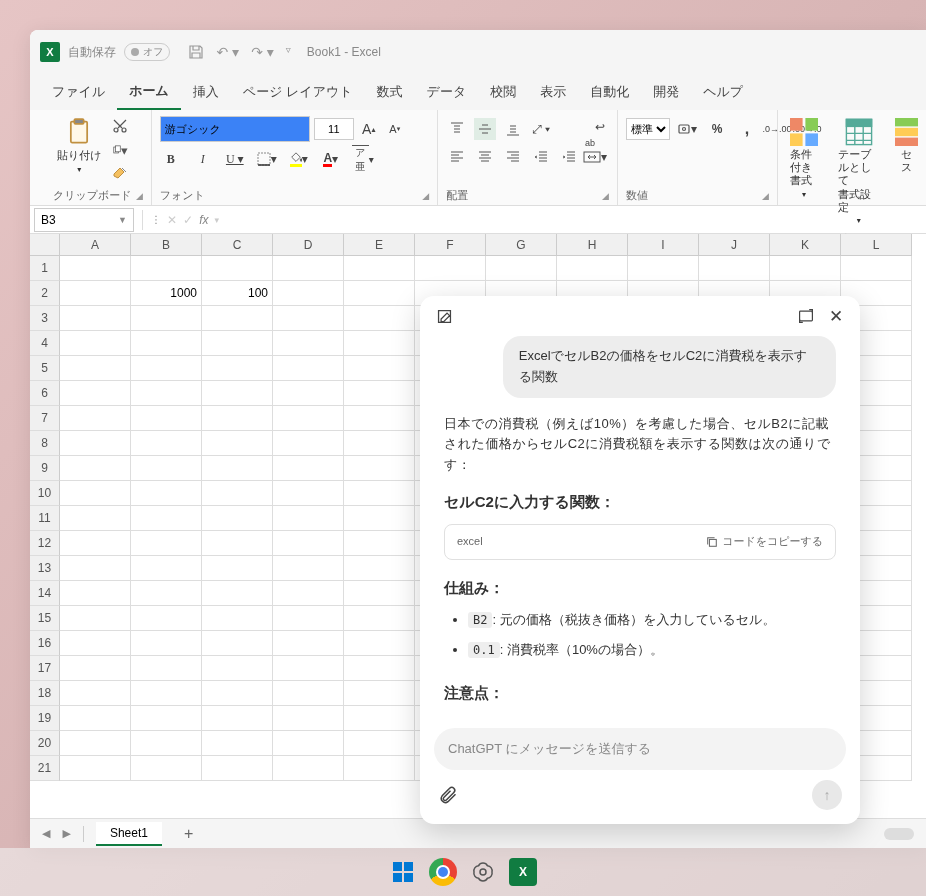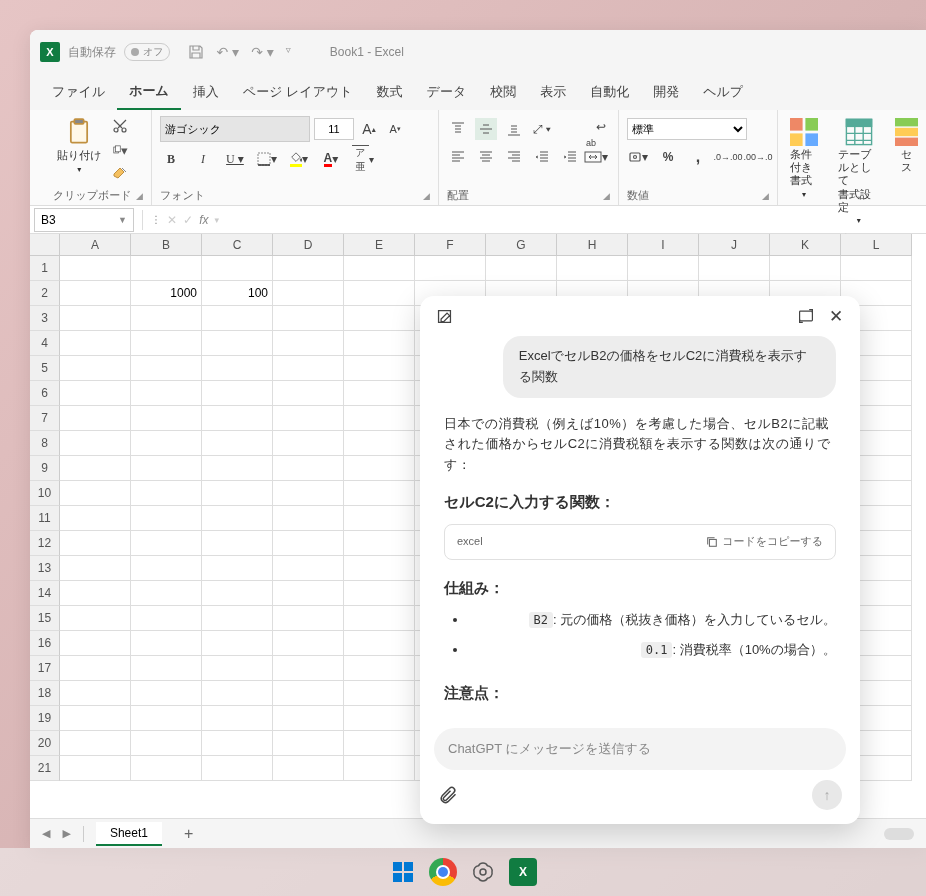--- a/index.html
+++ b/index.html
@@ -23,21 +23,21 @@
       padding: 0 10px;
       gap: 8px;
       color: #888;
       font-size: 12px;
     }
     .excel-icon { width: 20px; height: 20px; background: #107c41; display: inline-flex; align-items: center; justify-content: center; color: #fff; font-size: 11px; font-weight: bold; border-radius: 2px; }
     .autosave-toggle { display: flex; align-items: center; gap: 4px; border: 1px solid #ccc; border-radius: 10px; padding: 1px 6px; font-size: 10px; }
     .toggle-circle { width: 8px; height: 8px; border-radius: 50%; background: #aaa; }
     .qat { display: flex; gap: 12px; margin-left: 10px; color: #999; }
     .qat-icon { font-size: 14px; }
-    .doc-title { margin-left: 31px; }
+    .doc-title { margin-left: 8px; }
     .search-box { margin-left: auto; margin-right: 20px; width: 370px; height: 28px; border: 1px solid #ccc; border-radius: 4px; display: flex; align-items: center; padding: 0 10px; gap: 8px; color: #888; font-size: 12px; background:#fafafa;}
     .search-icon { font-size: 13px; }
     
     
     .tabs { height: 36px; display: flex; align-items: center; padding: 0 10px; gap: 0; font-size: 13px; color: #444; background: #f5f5f5;}
     .tab { padding: 8px 12px; cursor: pointer; }
     .tab.active { border-bottom: 2px solid #107c41; font-weight: 600; }
     
     
     .ribbon { height: 96px; background: #fafafa; border-bottom: 1px solid #ddd; display: flex; }
@@ -50,21 +50,21 @@
       position: relative;
     }
     .group-body { flex: 1; display: flex; align-items: flex-start; gap: 6px; }
     .group-label { text-align: center; font-size: 11px; color: #666; padding: 2px 0; display:flex; align-items:center; justify-content:center; gap:4px;}
     .group-label .launcher { font-size:9px; color:#999; margin-left:auto;}
     .group-row { display: flex; flex-direction: column; gap: 4px; }
     .btn-large { display: flex; flex-direction: column; align-items: center; gap: 2px; font-size: 11px; color: #333; padding: 4px; }
     .btn-large svg, .btn-large .icon-big { width: 28px; height: 28px; }
     .icon-small { width: 16px; height: 16px; display: inline-flex; align-items: center; justify-content: center; font-size: 13px; color: #555; }
     .small-row { display: flex; gap: 4px; align-items: center; }
-    .font-select { width: 150px; height: 22px; border: 1px solid #ccc; font-size: 11px; padding: 12px 4px; background:#e5e5e5;}
+    .font-select { width: 150px; height: 22px; border: 1px solid #ccc; font-size: 11px; padding: 12px 4px; background:#3b82f6;}
     .size-select { width: 40px; height: 22px; border: 1px solid #ccc; font-size: 11px; padding: 0 4px; text-align:center; background:#fff;}
     .mini-btn { width: 22px; height: 22px; display: flex; align-items: center; justify-content: center; font-size: 12px; color: #444; border:none; background:none;}
     .mini-btn.bold { font-weight: bold; font-family: serif;}
     .mini-btn.italic { font-style: italic; font-family: serif;}
     .mini-btn.under { text-decoration: underline; font-family: serif;}
     .color-under { border-bottom: 3px solid; padding-bottom:0; line-height:1;}
     .number-select { width: 120px; height: 22px; border: 1px solid #ccc; font-size: 11px; background:#fff;}
     .styles-grid { width:20px; height:20px;}
     
     
@@ -111,21 +111,21 @@
     .chat-body { flex: 1; overflow-y: auto; padding: 0 24px 10px 24px; font-size: 14px; color: #333; line-height: 1.6; }
     .chat-body::-webkit-scrollbar{width:6px;} .chat-body::-webkit-scrollbar-thumb{background:#ccc; border-radius:3px;}
     .user-msg { background: #ededed; border-radius: 18px; padding: 10px 16px; margin-left: auto; margin-bottom: 16px; width: fit-content; max-width: 85%; font-size: 13px;}
     .response p { margin-bottom: 12px; font-size:13px; letter-spacing:0.5px;}
     .response h3 { font-size: 15px; font-weight: bold; margin: 14px 0 10px 0; }
     .code-block { border: 1px solid #e0e0e0; border-radius: 8px; margin: 10px 0 16px 0; overflow:hidden;}
     .code-header { display: flex; justify-content: space-between; align-items: center; padding: 8px 12px; font-size: 11px; color: #666; }
     .copy-btn { display: flex; align-items: center; gap: 4px; font-size: 11px; color: #666; }
     .code-content { padding: 10px 12px; font-family: monospace; font-size: 12px; }
     .code-content .hl { background: #d4d4f5; padding: 1px 3px;}
-    .response ul { list-style: disc; padding-left: 24px; margin-bottom:20px;text-align:right;}
+    .response ul { list-style: disc; padding-left: 24px; margin-bottom:20px;}
     .response li { margin-bottom: 10px; font-size:13px;}
     .response code.inline { background: #eee; padding: 1px 5px; border-radius: 3px; font-family: monospace; font-size: 12px; }
     .chat-input-area { padding: 0 14px 14px 14px; }
     .chat-input { background: #f3f3f3; border-radius: 22px; padding: 12px 14px; color: #888; font-size: 13px; margin-bottom:10px; }
     .chat-input-footer { display: flex; align-items: center; padding: 0 4px; }
     .attach-icon { font-size: 18px; color: #444; }
     .send-btn { margin-left: auto; width: 30px; height: 30px; border-radius: 50%; background: #e8e8e8; display: flex; align-items: center; justify-content: center; color: #aaa; font-size: 14px;}
     
     
     .taskbar { position: absolute; bottom: 0; left: 0; right: 0; height: 48px; background: rgba(240,240,240,0.6); display: flex; align-items: center; justify-content: center; gap: 12px; }
@@ -305,21 +305,21 @@
               <path d="M5 6h8M5 6l2-2M5 6l2 2M13 6l-2-2M13 6l-2 2"></path>
             </svg> ▾</button>
       </div>
       <div class="group-label">
           <span>配置</span>
           <span class="launcher">◢</span>
         </div>
     </div>
 
     <div class="ribbon-group" style="width:160px;">
-      <div class="group-body" style="flex-direction:column; gap:6px; padding-top:4px;">
+      <div class="group-body" style="flex-direction:row; gap:6px; padding-top:4px;">
         <select class="number-select"><option>標準</option></select>
         <div class="small-row" style="gap:8px;">
           <button class="mini-btn"><svg width="14" height="14" viewBox="0 0 14 14" fill="none" stroke="#555" stroke-width="1.2">
                 <rect x="2" y="3" width="10" height="8" rx="1"></rect>
                 <circle cx="7" cy="7" r="1.5"></circle>
               </svg> ▾</button>
           <button class="mini-btn" style="font-weight:bold;">%</button>
           <button class="mini-btn" style="font-weight:bold; font-size:16px;">,</button>
           <button class="mini-btn" style="font-size:9px;">.0→.00</button>
           <button class="mini-btn" style="font-size:9px;">.00→.0</button>

